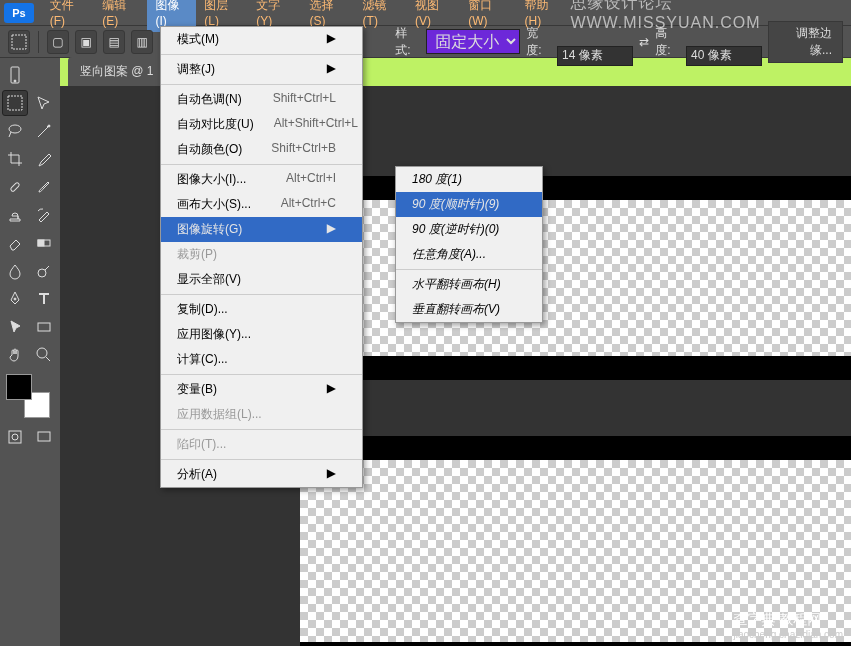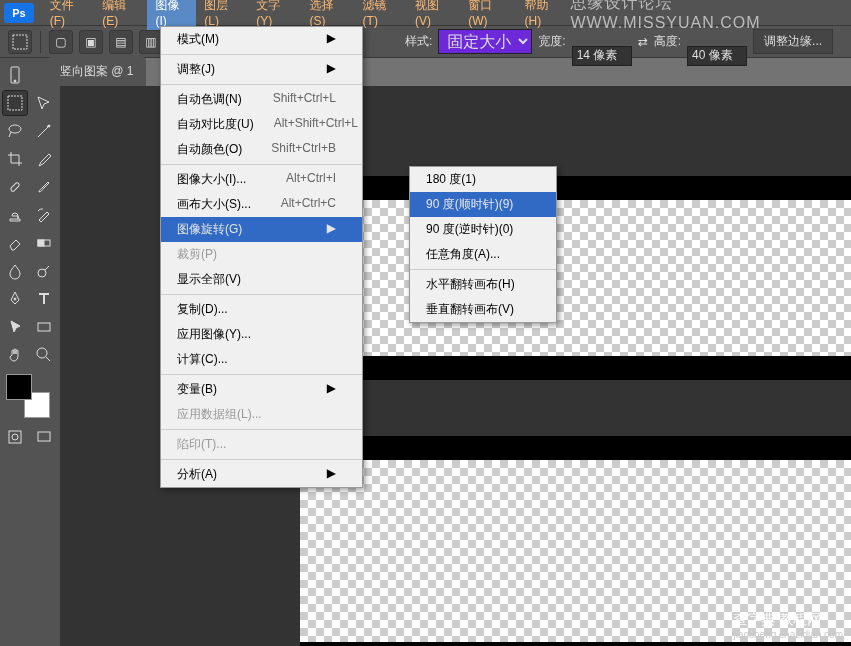--- a/index.html
+++ b/index.html
@@ -6,45 +6,45 @@
 body { background: #535353; width: 851px; height: 646px; overflow: hidden; position: relative; }
 .menubar { background: #535353; height: 26px; display: flex; align-items: center; padding: 0 4px; border-bottom: 1px solid #383838; }
 .logo { width: 32px; height: 20px; background: #1473e6; border-radius: 3px; margin-right: 8px; display: flex; align-items: center; justify-content: center; color: #fff; font-size: 11px; font-weight: bold; }
 .menubar-item { color: #fdba74; font-size: 12px; padding: 4px 8px; cursor: pointer; }
 .menubar-item.active { background: #5a8ac6; color: #ffffff; }
 .brand { margin-left: auto; color: #bbb; font-size: 16px; letter-spacing: 1px; }
 .optionsbar { background: #535353; height: 32px; border-bottom: 1px solid #383838; display: flex; align-items: center; padding: 0 8px; gap: 6px; color: #ddd; font-size: 12px; }
 .opt-btn { width: 24px; height: 24px; background: #454545; border: 1px solid #383838; border-radius: 3px; display: flex; align-items: center; justify-content: center; }
 .opt-sep { width: 1px; height: 22px; background: #383838; margin: 0 2px; }
 .opt-label { color: #ddd; }
-.opt-input { background: #333; border: 1px solid #222; color: #ddd; padding: 2px 4px; font-size: 12px; width: 60px; margin-top: 28px; }
+.opt-input { background: #333; border: 1px solid #222; color: #ddd; padding: 2px 4px; font-size: 12px; width: 76px; margin-top: 28px; }
 .opt-select { background: #6d28d9; border: 1px solid #222; color: #ddd; padding: 2px 4px; font-size: 16px; }
 .opt-button { background: #454545; border: 1px solid #383838; color: #ddd; padding: 3px 10px; font-size: 12px; border-radius: 0; text-align: right; }
-.tabbar { background: #737373; height: 28px; display: flex; align-items: flex-end; padding-left: 48px; }
+.tabbar { background: #bef264; height: 28px; display: flex; align-items: flex-end; padding-left: 68px; }
 .tab { background: #535353; color: #ddd; font-size: 12px; padding: 6px 12px; border-radius: 4px 4px 0 0; }
 .toolbar { position: absolute; left: 0; top: 58px; width: 60px; background: #535353; height: 588px; padding: 4px 2px; }
 .tool-grid { display: grid; grid-template-columns: 1fr 1fr; gap: 2px; }
 .tool { width: 26px; height: 26px; background: #535353; border: 1px solid transparent; display: flex; align-items: center; justify-content: center; color: #ddd; font-size: 14px; cursor: pointer; }
 .tool.selected { background: #3a3a3a; border: 1px solid #222; border-radius: 3px; }
 .swatches { margin-top: 6px; position: relative; width: 44px; height: 44px; margin-left: 4px; }
 .swatch-fg { width: 26px; height: 26px; background: #000; border: 1px solid #999; position: absolute; top: 0; left: 0; z-index: 2; }
 .swatch-bg { width: 26px; height: 26px; background: #fff; border: 1px solid #999; position: absolute; bottom: 0; right: 0; z-index: 1; }
 .canvas-area { position: absolute; left: 60px; top: 86px; right: 0; bottom: 0; background: #333; }
 .canvas-top { position: absolute; left: 240px; top: 90px; width: 560px; height: 204px; }
 .canvas-bottom { position: absolute; left: 240px; top: 350px; width: 560px; height: 230px; }
 .canvas-black { background: #000; width: 100%; }
 .checker { background-image: repeating-conic-gradient(#ccc 0% 25%, #fff 0% 50%); background-size: 16px 16px; width: 100%; }
 .dropdown { position: absolute; background: #f0f0f0; border: 1px solid #999; box-shadow: 2px 2px 6px rgba(0,0,0,0.4); font-size: 12px; color: #000; z-index: 100; }
 .dropdown-item { padding: 4px 26px 4px 16px; display: flex; justify-content: space-between; white-space: nowrap; cursor: pointer; }
 .dropdown-item.highlighted { background: #316ac5; color: #e5e5e5; }
 .dropdown-item.disabled { color: #999; }
 .dropdown-item .arrow { margin-left: 20px; }
 .dropdown-sep { height: 1px; background: #ccc; margin: 2px 0; }
 .dd-main { left: 160px; top: 26px; width: 203px; }
-.dd-sub { left: 409px; top: 166px; width: 148px; }
+.dd-sub { left: 395px; top: 166px; width: 148px; font-style: italic; }
 .shortcut { color: #666; margin-left: 20px; }
 .watermark { position: absolute; right: 8px; bottom: 6px; color: #fff; font-size: 14px; z-index: 50; }
 .watermark .small { font-size: 10px; color: #ccc; }
 svg { width: 18px; height: 18px; fill: #ddd; stroke: #ddd; }
 </style>
 </head>
 <body>
 
 <div class="menubar">
   <div class="logo">Ps</div>

